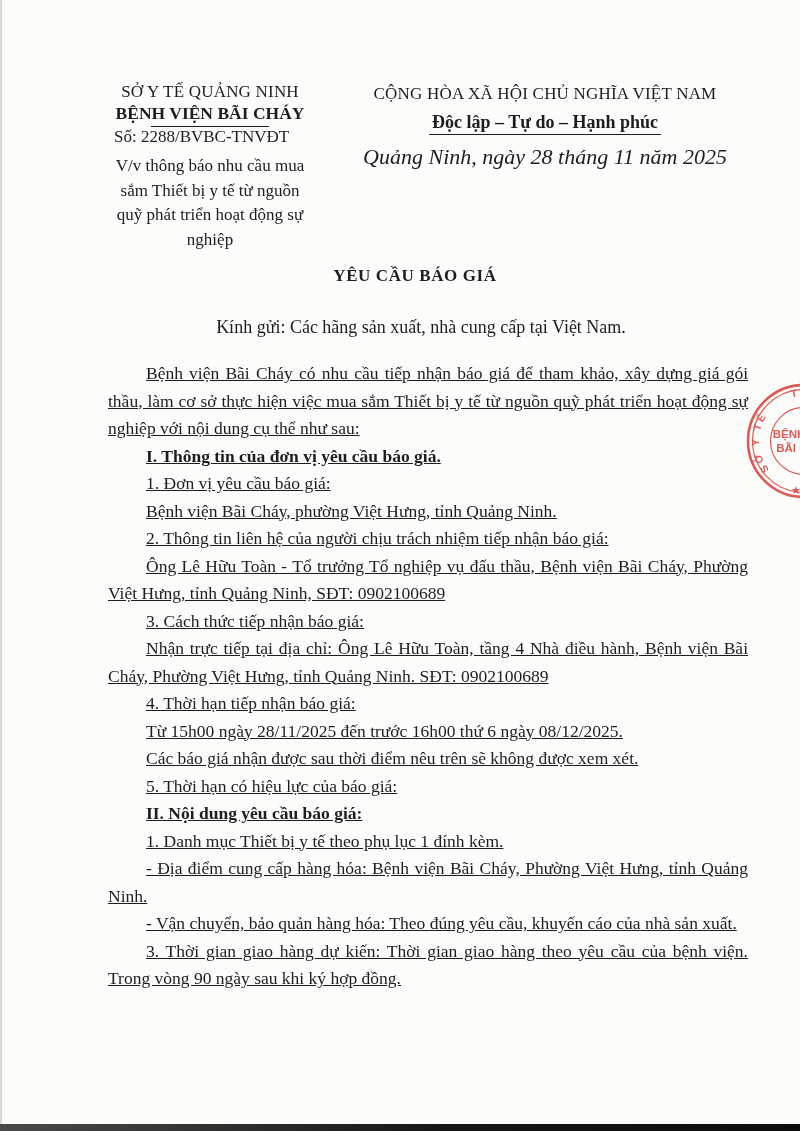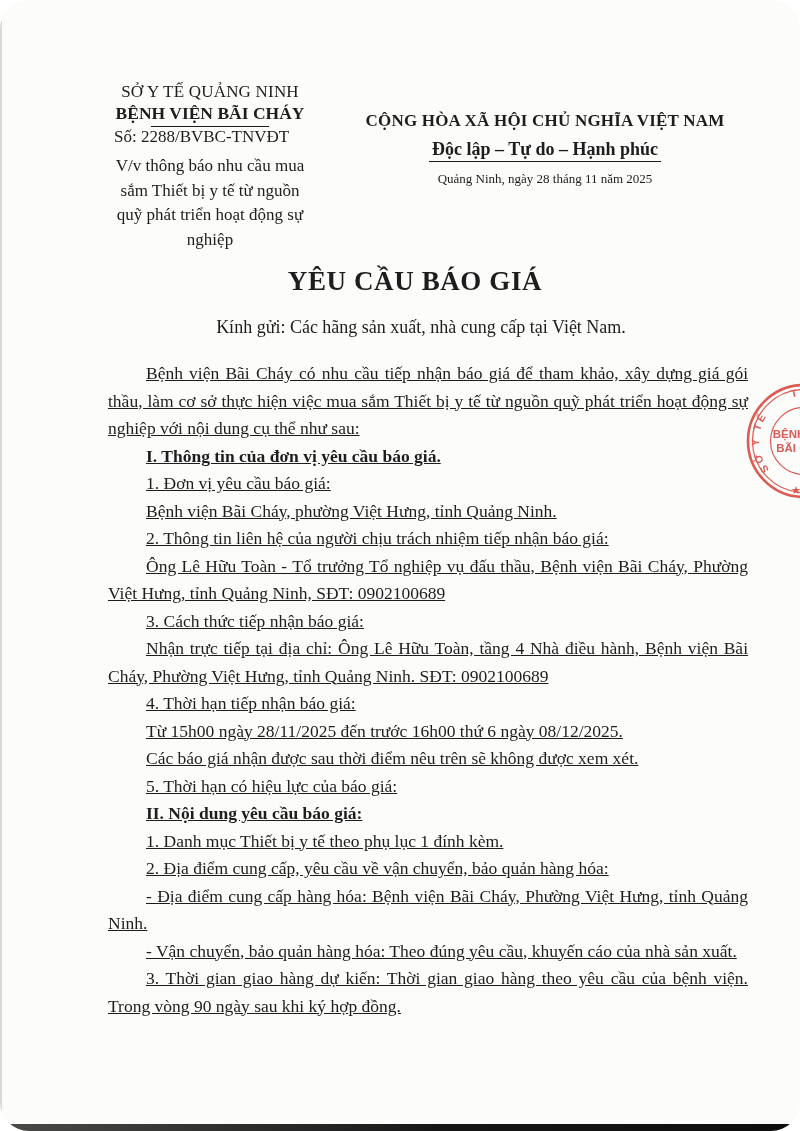--- a/index.html
+++ b/index.html
@@ -3,43 +3,42 @@
 <meta charset="utf-8">
 <style>
   html,body{margin:0;padding:0;background:#ffffff;}
   .page{
     position:relative;
     width:800px;height:1131px;
     background:#fcfcfb;
     overflow:hidden;
     font-family:"Liberation Serif","DejaVu Serif",serif;
     color:#1d1d1d;
-    border-radius:29px;
   }
   .edge-left{position:absolute;left:0;top:0;width:2px;height:100%;background:#d9d9d6;}
   .bottom-bar{position:absolute;left:0;bottom:0;width:100%;height:7px;
     background:linear-gradient(to right,#4a4a48,#161616 55%,#0d0d0d);}
 
   
   .header-left{position:absolute;left:95px;top:82px;width:230px;text-align:center;}
   .org-parent{font-size:17px;letter-spacing:.2px;}
   .org-name{font-size:17.5px;font-weight:bold;margin-top:1px;}
   .org-underline{width:118px;border-bottom:1.6px solid #1d1d1d;margin:2px auto 0;}
   .doc-number{font-size:17px;text-align:left;padding-left:19px;white-space:nowrap;}
   .doc-subject{font-size:17px;line-height:24.5px;margin-top:7px;}
 
   .header-right{position:absolute;left:348px;top:84px;width:394px;text-align:center;}
-  .country-line{font-size:17px;font-weight:bold;letter-spacing:.2px;white-space:nowrap;margin-top:27px;}
+  .country-line{font-size:17px;font-weight:normal;letter-spacing:.2px;white-space:nowrap;}
   .motto-line{font-size:18px;font-weight:bold;margin-top:8px;}
   .motto-underline{width:232px;border-bottom:1.7px solid #1d1d1d;margin:1px auto 0;}
-  .date-line{font-size:13px;margin-top:9px;}
+  .date-line{font-size:22px;font-style:italic;margin-top:9px;}
 
   
   .doc-title{position:absolute;left:95px;top:266px;width:640px;text-align:center;
-    font-size:27px;font-weight:bold;letter-spacing:.6px;}
+    font-size:17px;font-weight:bold;letter-spacing:.6px;}
   .doc-greeting{position:absolute;left:93px;top:317px;width:656px;text-align:center;font-size:18px;}
 
   
   .doc-body{position:absolute;left:108px;top:360px;width:640px;}
   .para{margin:0;font-size:17.5px;line-height:27.5px;text-align:justify;text-indent:38px;text-decoration:underline;}
   .para.bold{font-weight:bold;}
 
   
   .stamp{position:absolute;left:739px;top:376px;width:130px;height:130px;opacity:.88;}
   .stamp text{font-family:"Liberation Sans","DejaVu Sans",sans-serif;font-weight:bold;}
@@ -81,21 +80,20 @@
       <p class="para">2. Thông tin liên hệ của người chịu trách nhiệm tiếp nhận báo giá:</p>
       <p class="para">Ông Lê Hữu Toàn - Tổ trưởng Tổ nghiệp vụ đấu thầu, Bệnh viện Bãi Cháy, Phường Việt Hưng, tỉnh Quảng Ninh, SĐT: 0902100689</p>
       <p class="para">3. Cách thức tiếp nhận báo giá:</p>
       <p class="para">Nhận trực tiếp tại địa chỉ: Ông Lê Hữu Toàn, tầng 4 Nhà điều hành, Bệnh viện Bãi Cháy, Phường Việt Hưng, tỉnh Quảng Ninh. SĐT: 0902100689</p>
       <p class="para">4. Thời hạn tiếp nhận báo giá:</p>
       <p class="para">Từ 15h00 ngày 28/11/2025 đến trước 16h00 thứ 6 ngày 08/12/2025.</p>
       <p class="para">Các báo giá nhận được sau thời điểm nêu trên sẽ không được xem xét.</p>
       <p class="para">5. Thời hạn có hiệu lực của báo giá:</p>
       <p class="para bold">II. Nội dung yêu cầu báo giá:</p>
       <p class="para">1. Danh mục Thiết bị y tế theo phụ lục 1 đính kèm.</p>
-      <p class="para">2. Địa điểm cung cấp, yêu cầu về vận chuyển, bảo quản hàng hóa:</p>
       <p class="para">- Địa điểm cung cấp hàng hóa: Bệnh viện Bãi Cháy, Phường Việt Hưng, tỉnh Quảng Ninh.</p>
       <p class="para">- Vận chuyển, bảo quản hàng hóa: Theo đúng yêu cầu, khuyến cáo của nhà sản xuất.</p>
       <p class="para">3. Thời gian giao hàng dự kiến: Thời gian giao hàng theo yêu cầu của bệnh viện. Trong vòng 90 ngày sau khi ký hợp đồng.</p>
     </div>
 
   <svg class="stamp" viewBox="0 0 130 130">
     <defs>
       <path id="arcPath" d="M 33.2 96.8 A 45 45 0 1 1 96.8 96.8" fill="none"></path>
     </defs>
     <g stroke="#d8453e" fill="none">

